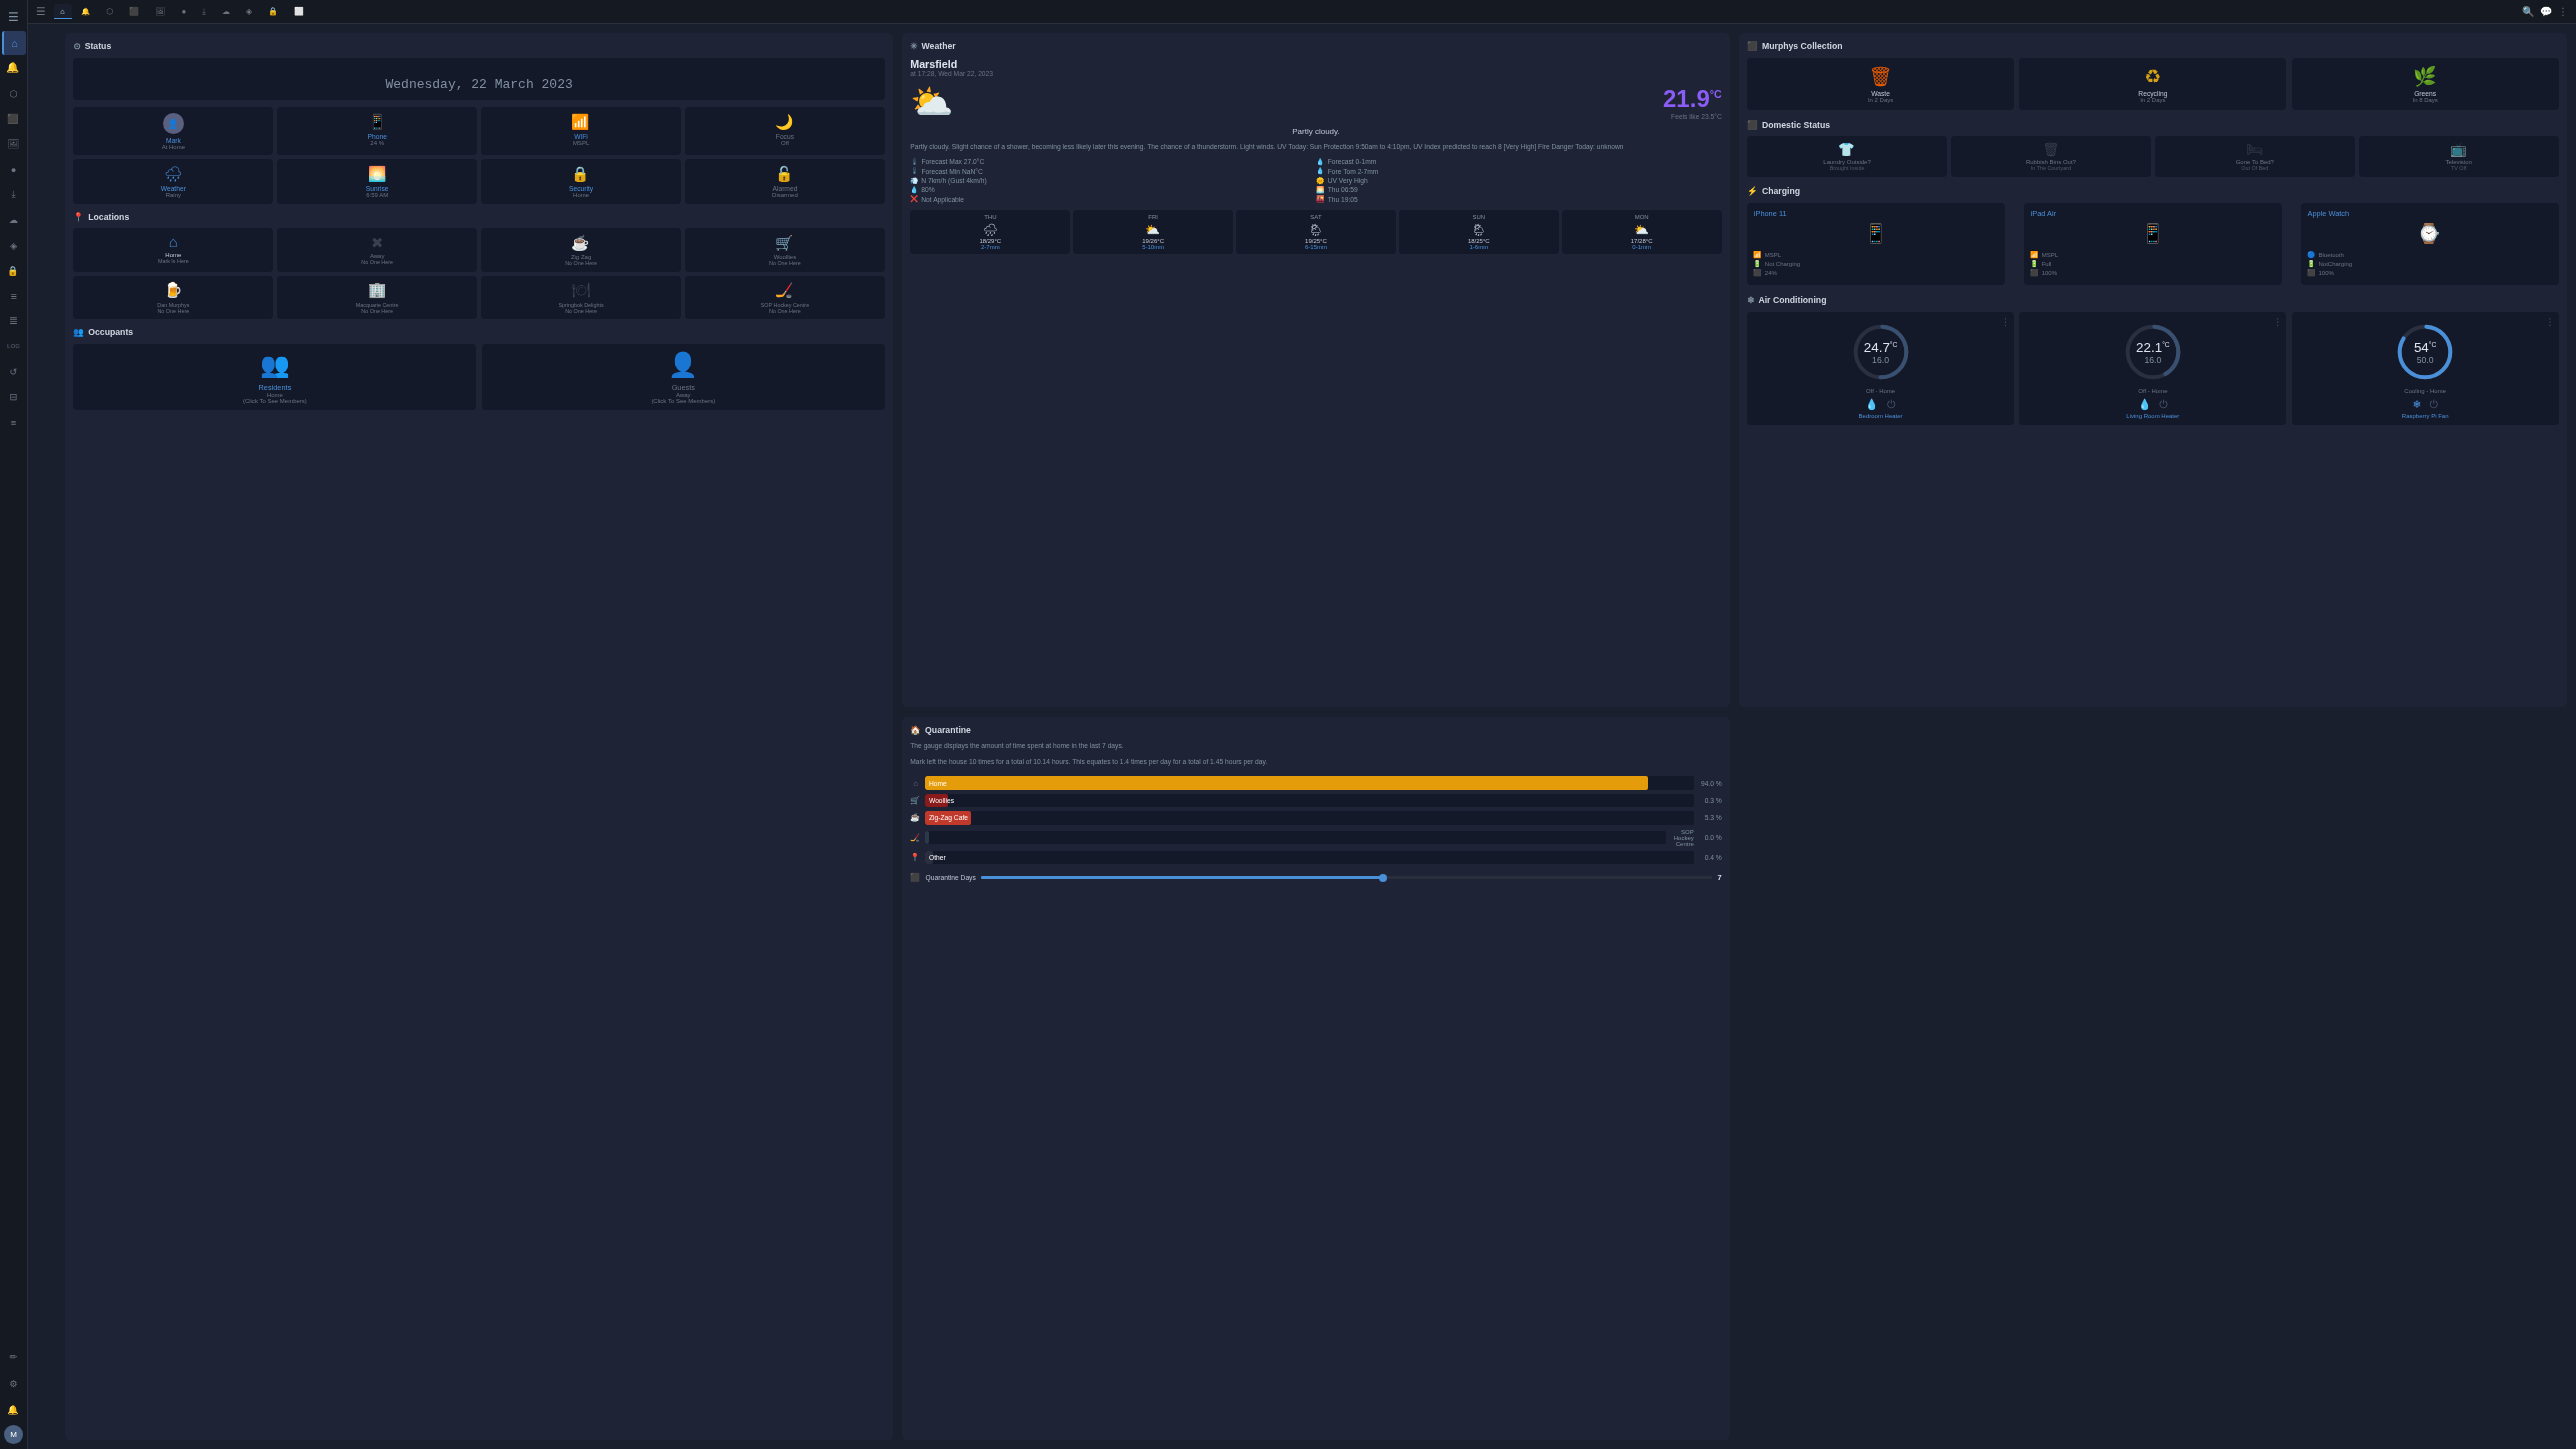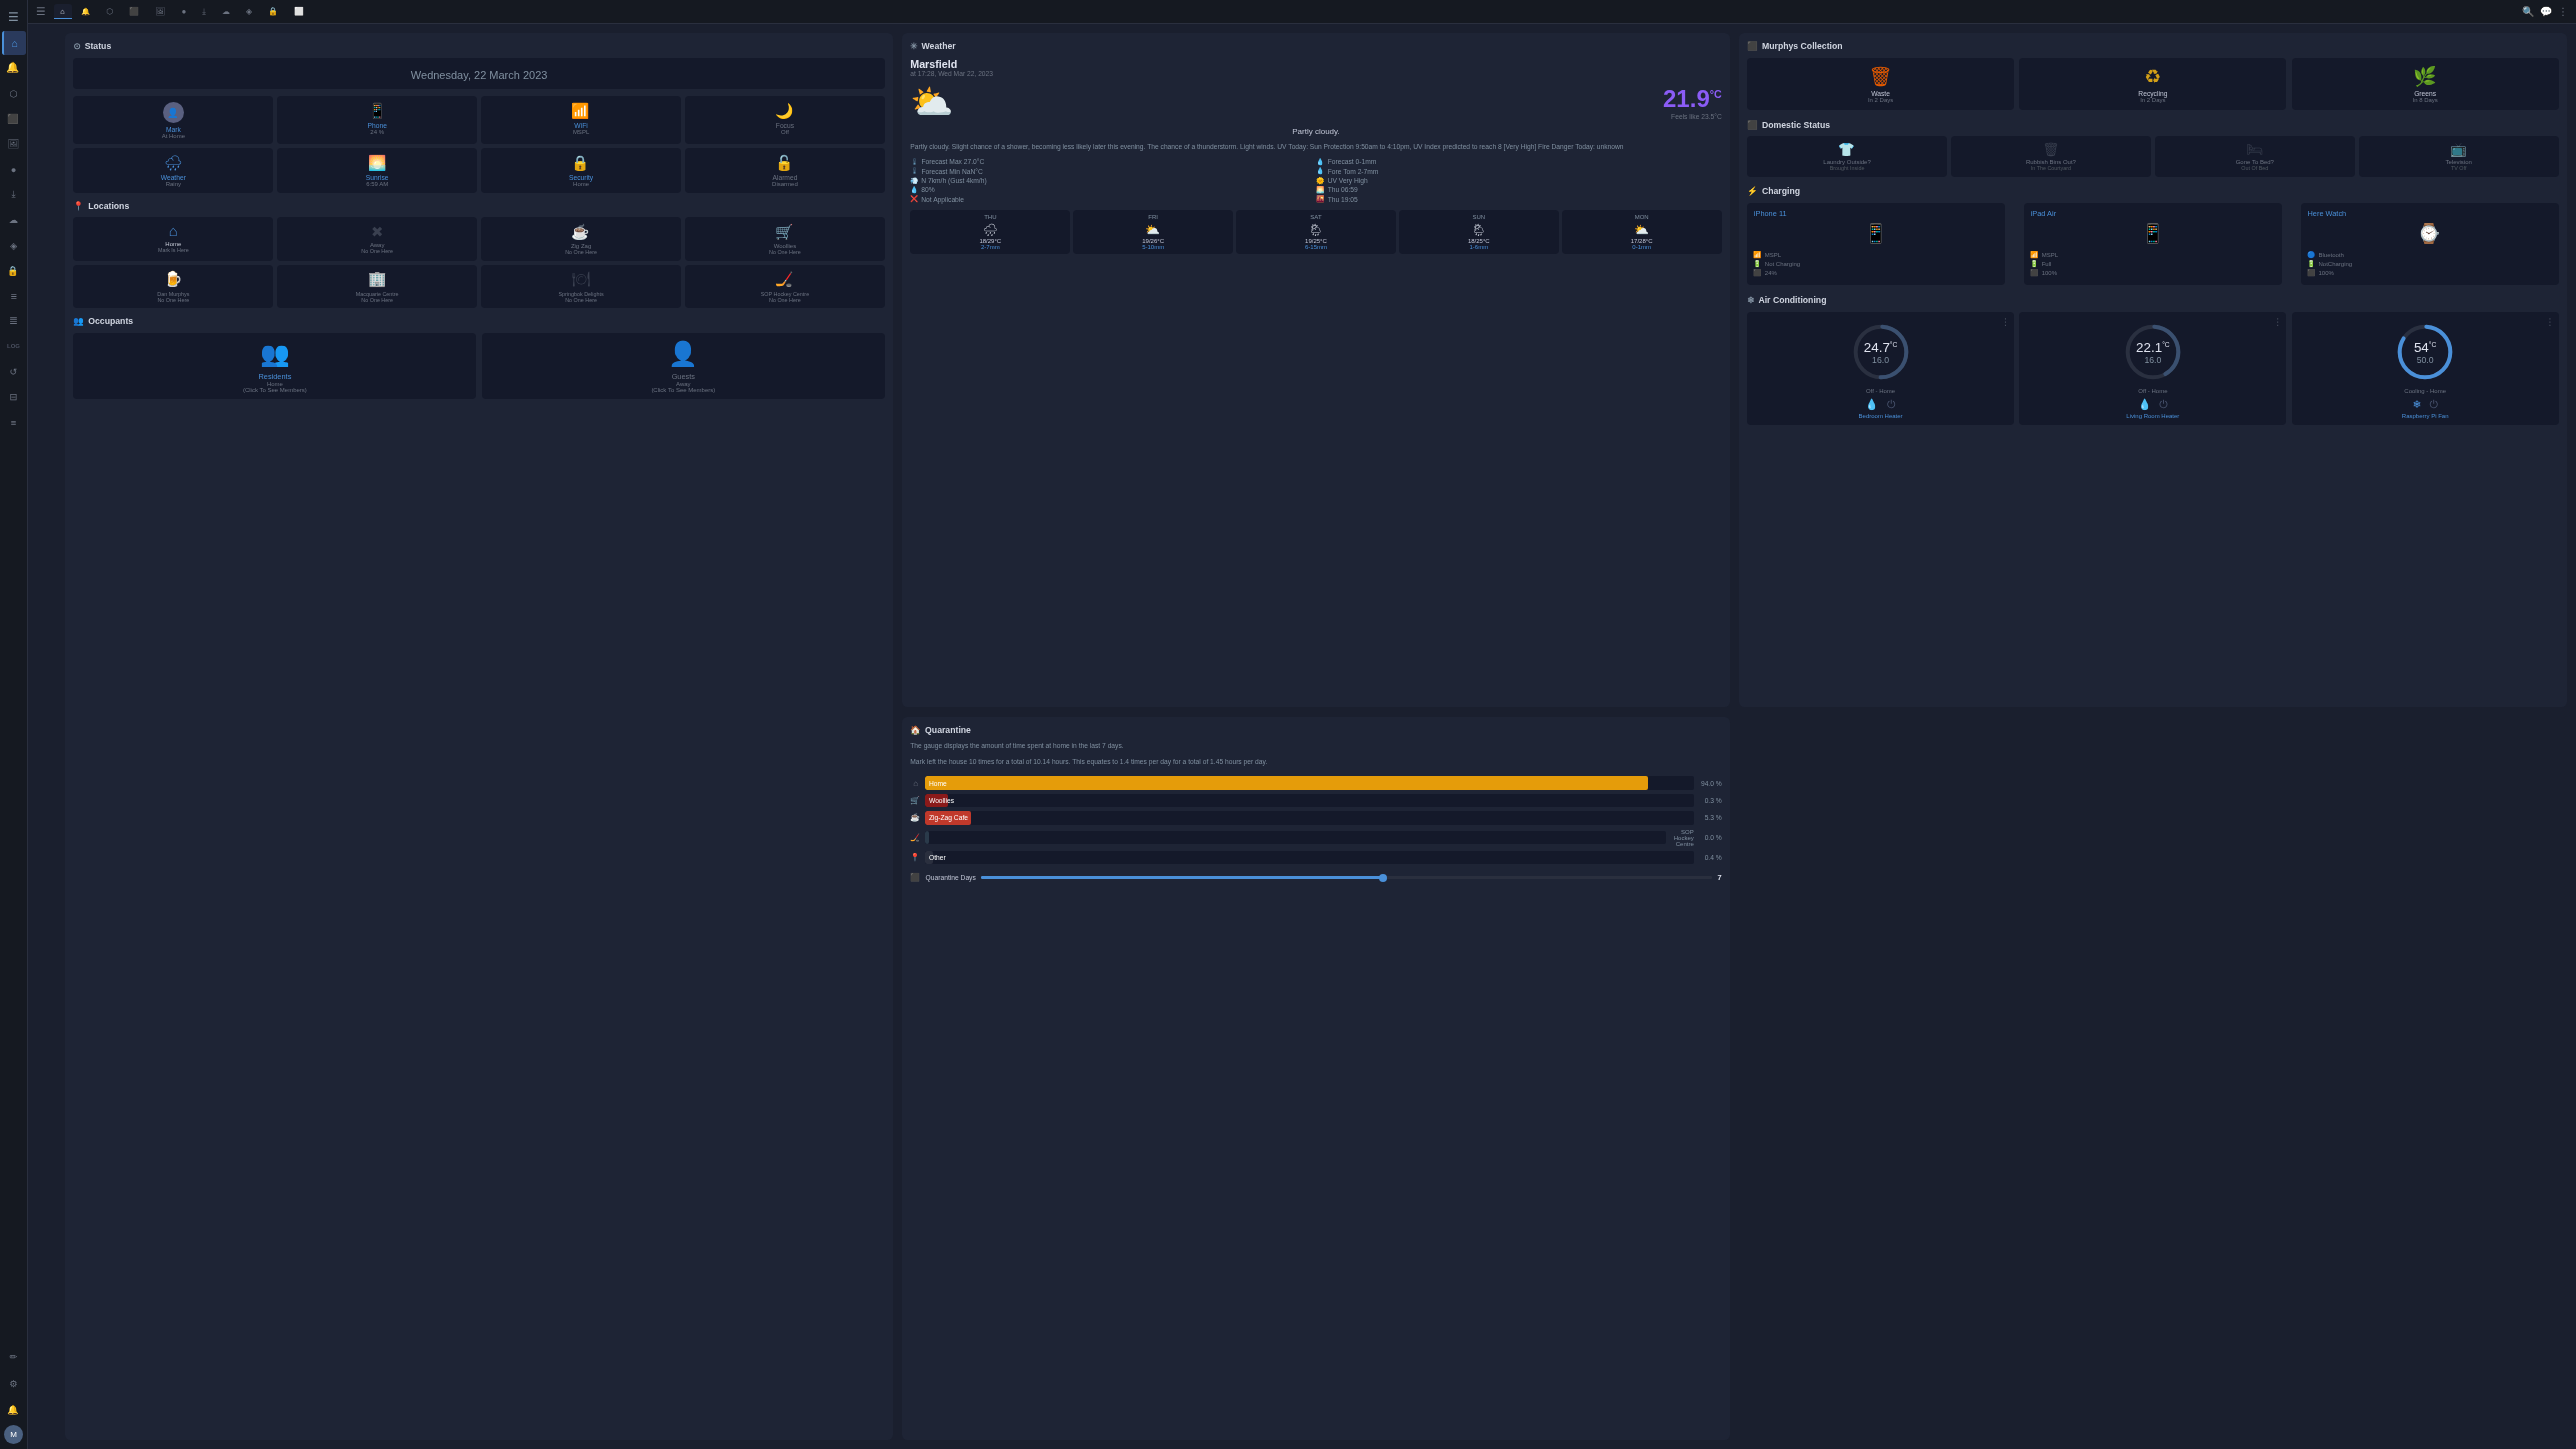--- a/index.html
+++ b/index.html
@@ -108,21 +108,21 @@
     
     .status-panel { grid-column: 1; grid-row: 1 / 3; }
     .clock-area {
       background: #14192a;
       border-radius: 4px;
       text-align: center;
       padding: 9.4px 6.7px 8px;
       margin-bottom: 6.7px;
     }
     .clock-time { font-size: 19px; font-weight: 300; color: #e8ecf5; letter-spacing: 1.3px; }
-    .clock-date { font-size: 11px; color: #8090a0; margin-top: 2px; }
+    .clock-date { font-size: 13px; color: #8090a0; margin-top: 10px; font-family: Liberation Mono, monospace; }
 
     .status-grid {
       display: grid;
       grid-template-columns: repeat(4, 1fr);
       gap: 4px;
     }
     .status-item {
       background: #14192a;
       border-radius: 4px;
       padding: 5.4px 2.7px;
@@ -769,21 +769,21 @@
             <span class="charging-detail-icon">🔋</span>
             <span>Full</span>
           </div>
           <div class="charging-detail">
             <span class="charging-detail-icon">⬛</span>
             <span>100%</span>
           </div>
         </div>
 
         <div class="charging-item">
-          <div class="charging-device-name">Here Watch</div>
+          <div class="charging-device-name">Apple Watch</div>
           <div class="charging-icon" style="font-size:19px; color:#c0c5d5; text-align:center">⌚</div>
           <div class="charging-detail">
             <span class="charging-detail-icon" style="color:#4a90d9">🔵</span>
             <span>Bluetooth</span>
           </div>
           <div class="charging-detail">
             <span class="charging-detail-icon">🔋</span>
             <span>NotCharging</span>
           </div>
           <div class="charging-detail">

